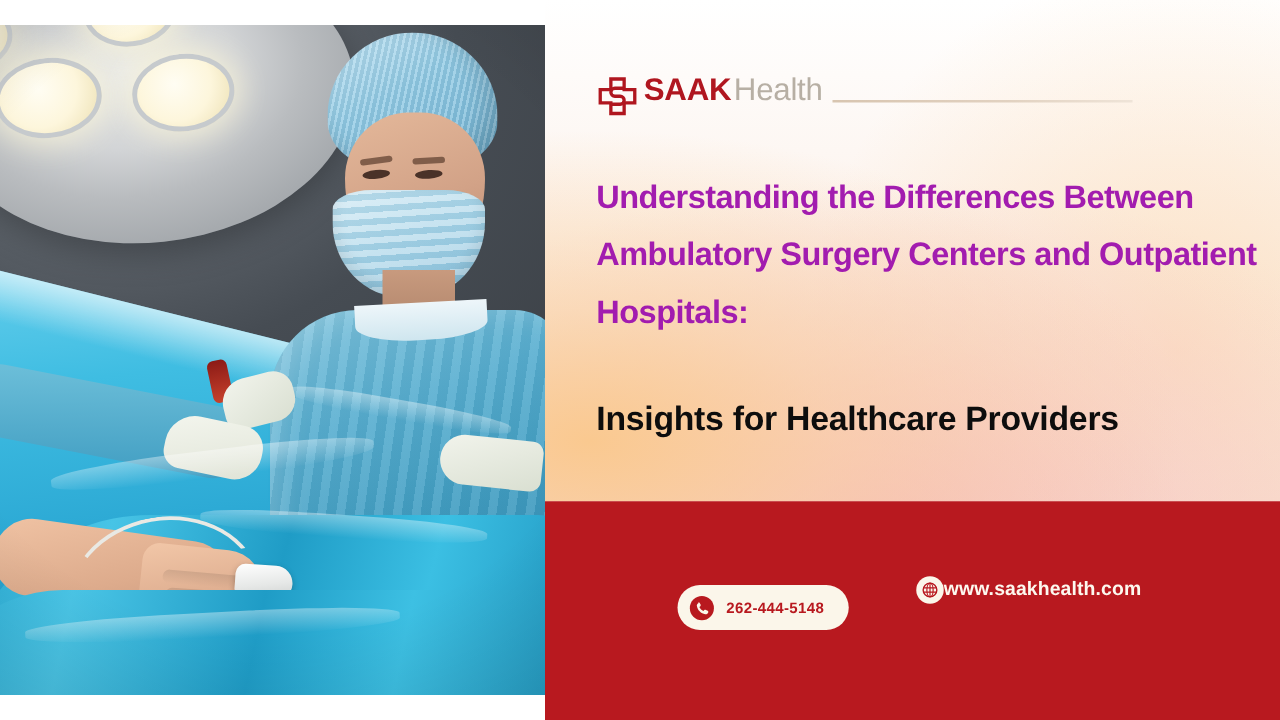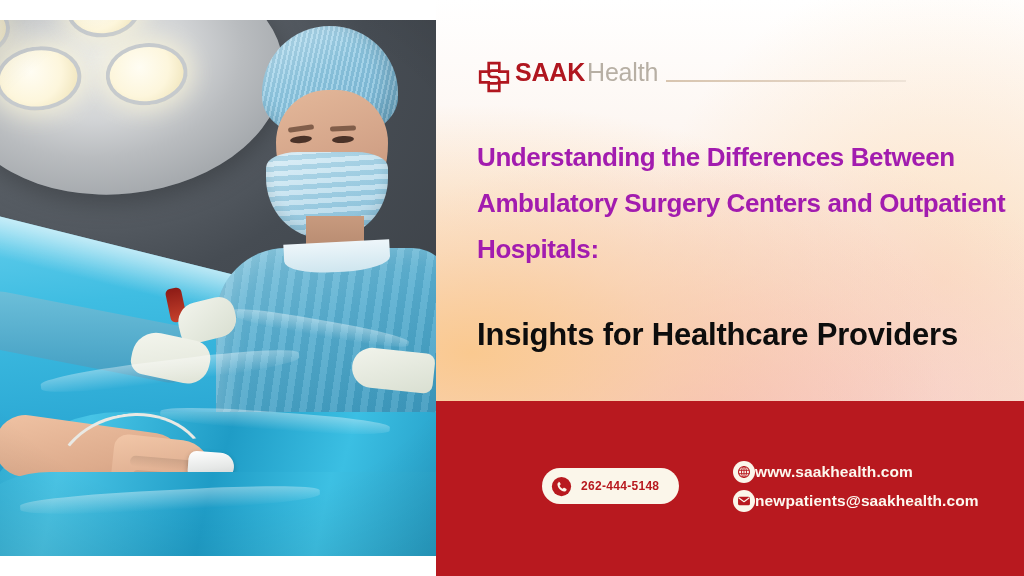--- a/index.html
+++ b/index.html
@@ -329,21 +329,21 @@
     font-weight: 700;
     line-height: 46px;
     letter-spacing: -0.4px;
     color: #a21caf;
   }
   .subhead {
     position: absolute;
     left: 477px; top: 318px;
     width: 520px;
     margin: 0;
-    font-size: 31px;
+    font-size: 27px;
     font-weight: 700;
     line-height: 34px;
     letter-spacing: -0.2px;
     color: #0d0d0d;
   }
 
   
   .phone-pill {
     position: absolute;
     left: 542px; top: 468px;
@@ -482,24 +482,15 @@
     <div class="contact-row">
       <span class="contact-badge">
         <svg viewBox="0 0 24 24" aria-hidden="true">
           <circle cx="12" cy="12" r="9.4" fill="none" stroke="#b8191f" stroke-width="1.9"></circle>
           <ellipse cx="12" cy="12" rx="4.3" ry="9.4" fill="none" stroke="#b8191f" stroke-width="1.6"></ellipse>
           <path d="M2.8 9.1h18.4M2.8 14.9h18.4M12 2.6v18.8" stroke="#b8191f" stroke-width="1.6" fill="none"></path>
         </svg>
       </span>
       <span class="contact-text">www.saakhealth.com</span>
     </div>
-    <div class="contact-row">
-      <span class="contact-badge">
-        <svg viewBox="0 0 24 24" aria-hidden="true">
-          <rect x="1.8" y="4.6" width="20.4" height="14.8" rx="2.6" fill="#b8191f"></rect>
-          <path d="M3.4 6.8 12 13.3l8.6-6.5" fill="none" stroke="#fbf6ea" stroke-width="1.9" stroke-linecap="round" stroke-linejoin="round"></path>
-        </svg>
-      </span>
-      <span class="contact-text">newpatients@saakhealth.com</span>
-    </div>
   </div>
 
 </div>
 
 </body></html>

